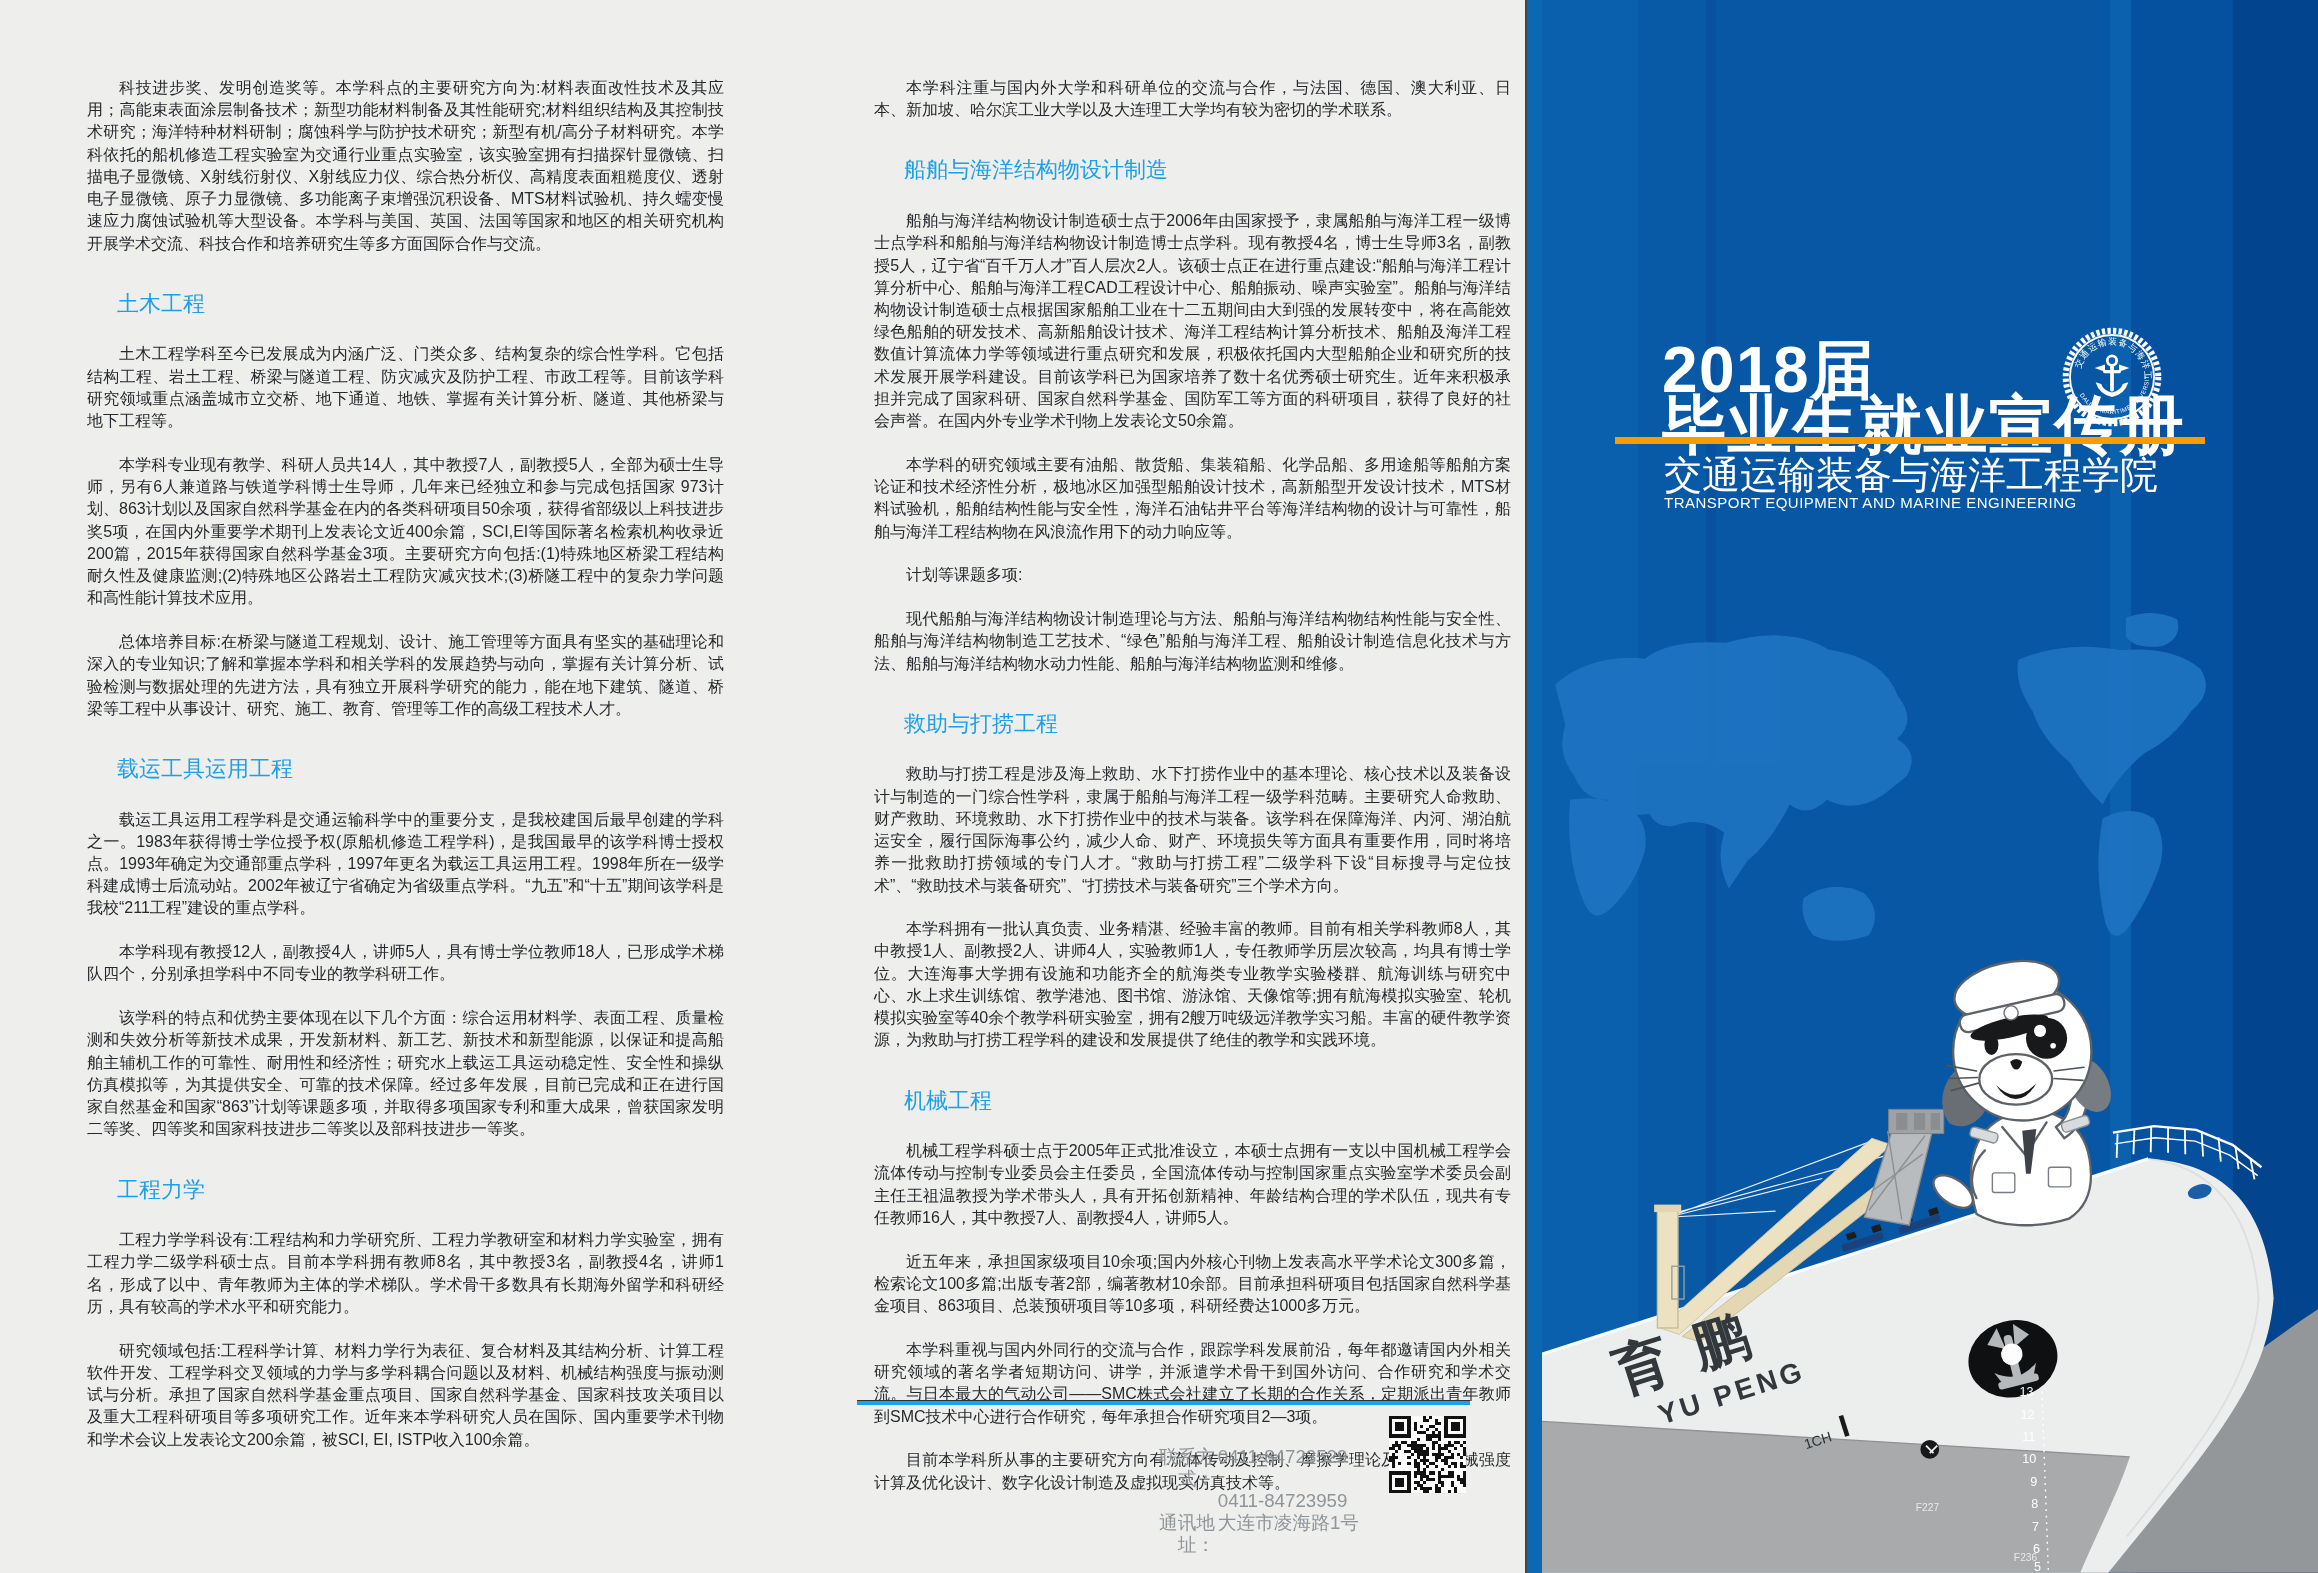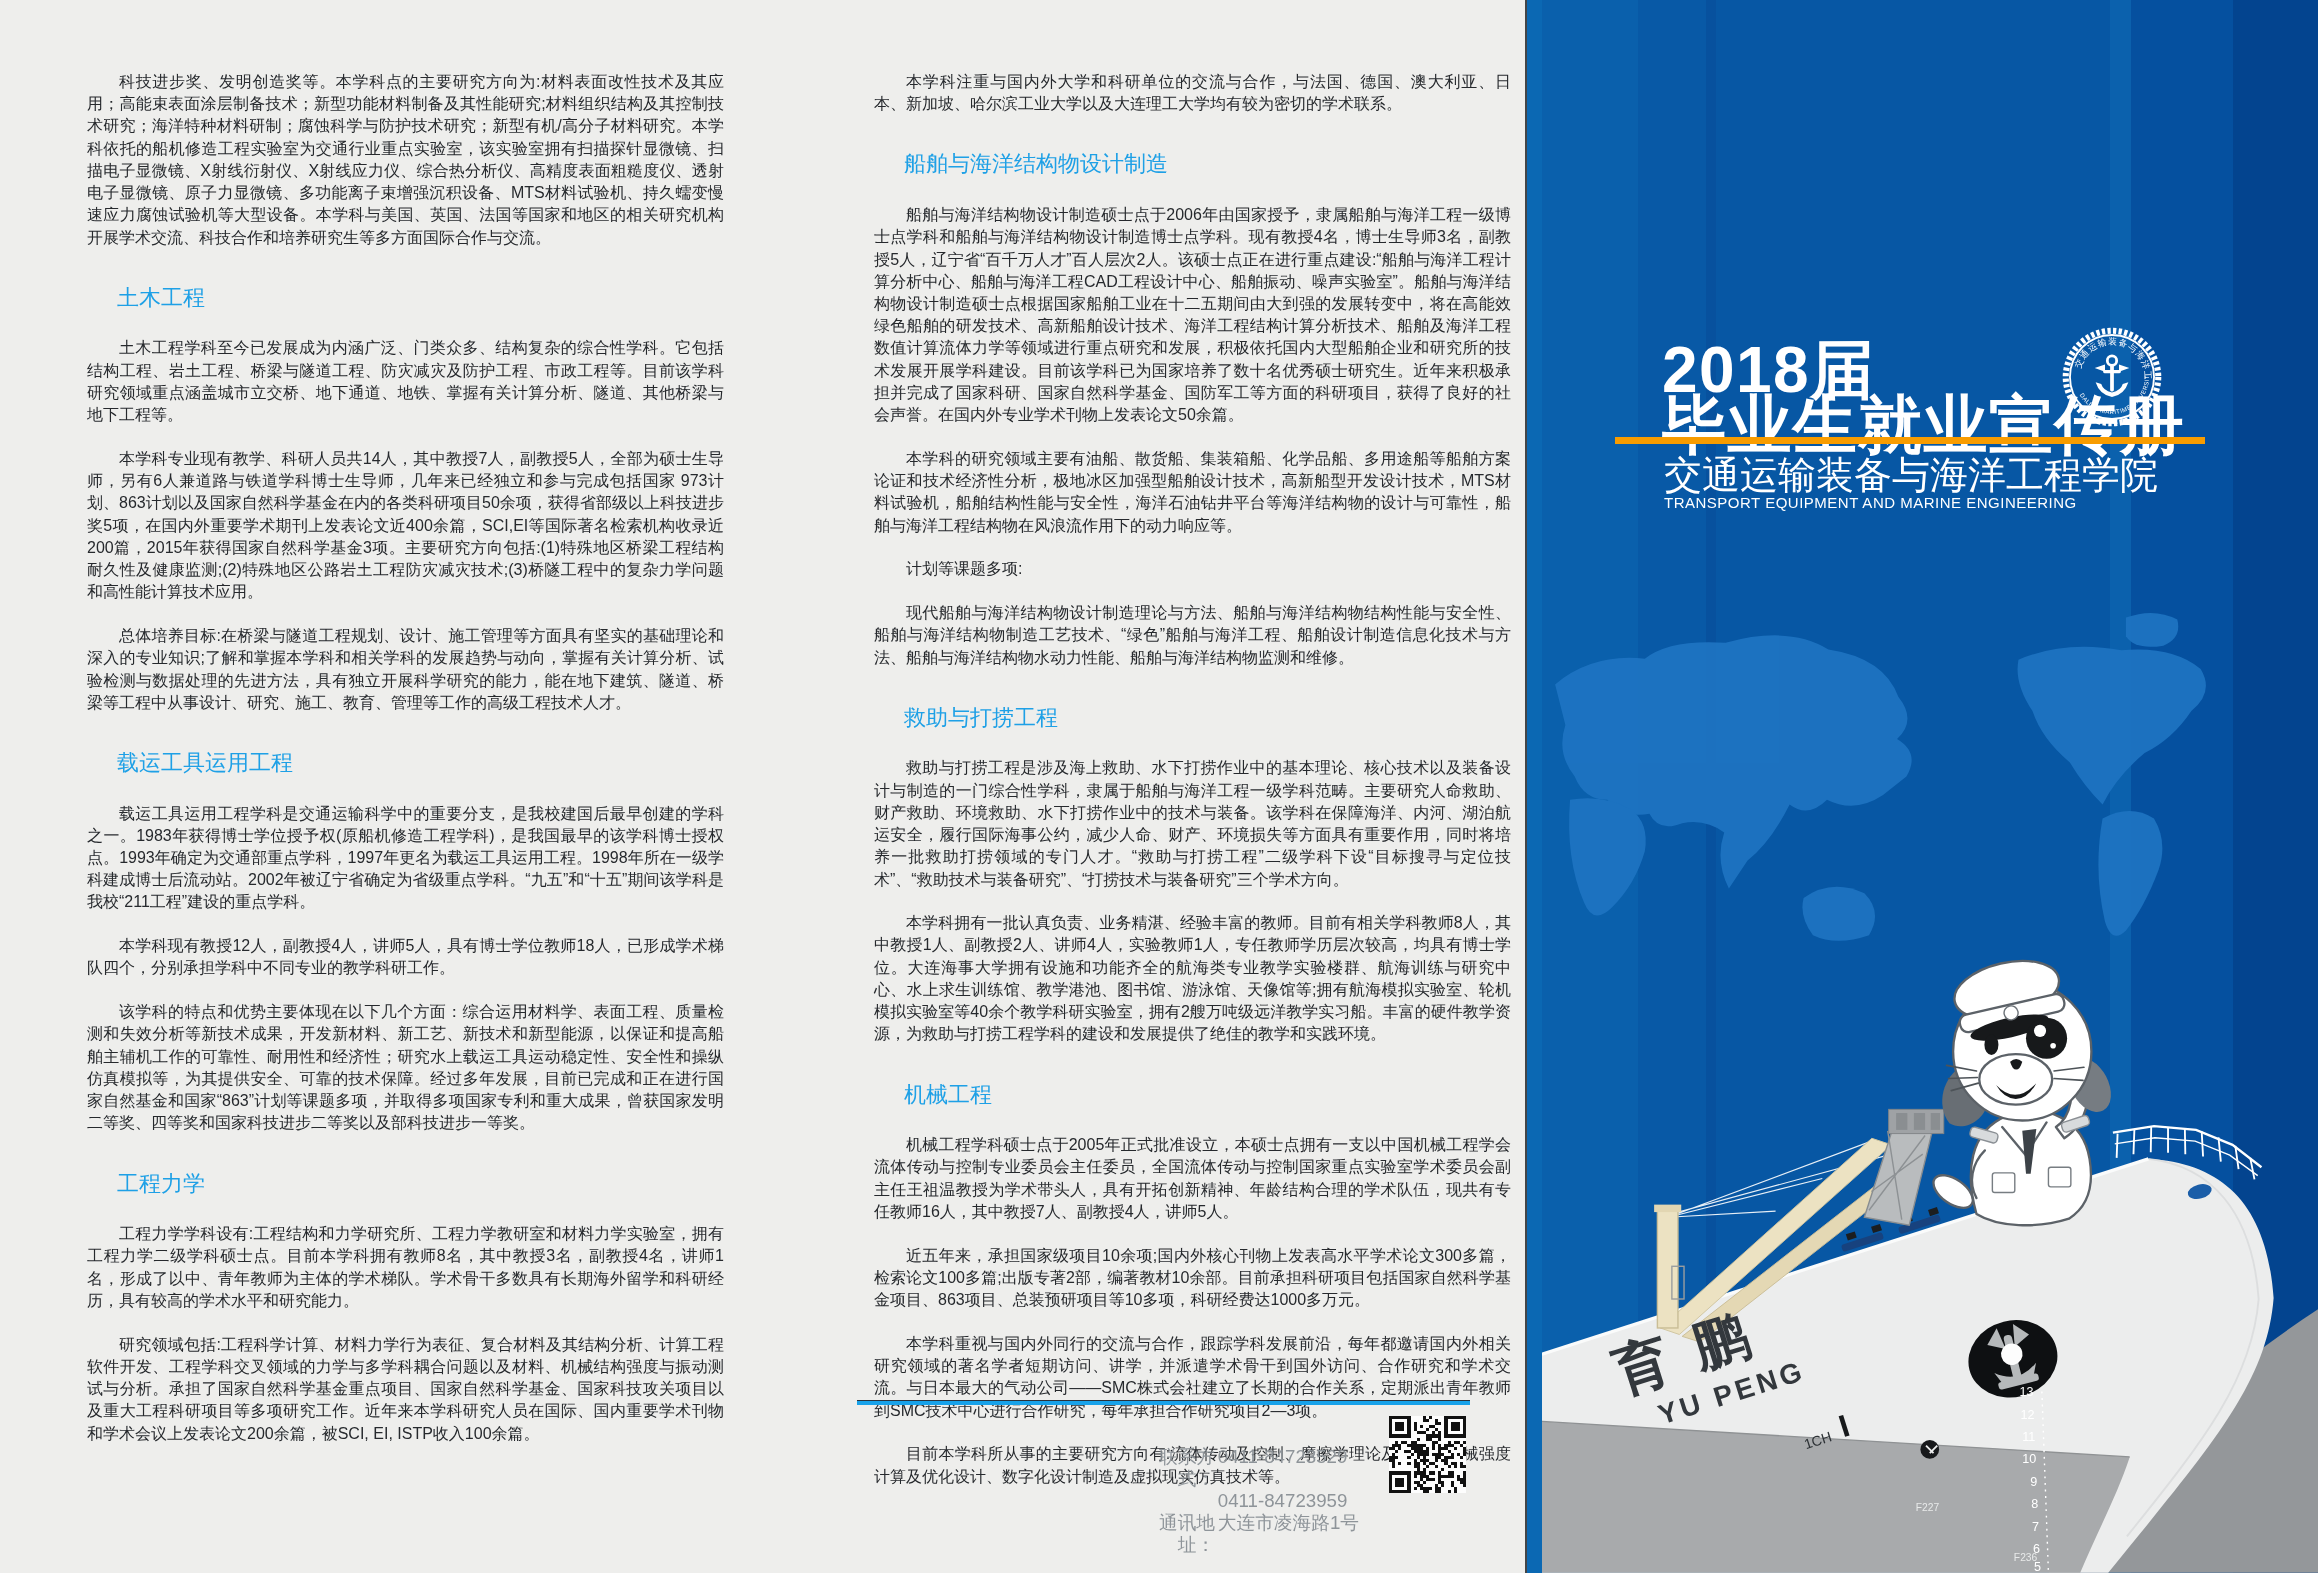--- a/index.html
+++ b/index.html
@@ -1,20 +1,20 @@
 <!DOCTYPE html>
 <html style="font-size:7.5px"><head>
 <meta charset="utf-8">
 <style>
   html,body{margin:0;padding:0;}
   body{font-family:"Liberation Sans","DejaVu Sans",sans-serif;}
   #page{position:relative;width:2319px;height:1573px;background:#eeeeec;overflow:hidden;}
 
   
-  .col{position:absolute;top:71px;width:637px;color:#26292d;font-size:16px;line-height:1.39;text-align:justify;}
+  .col{position:absolute;top:77px;width:637px;color:#26292d;font-size:16px;line-height:1.39;text-align:justify;}
   #col-left{left:87px;}
   #col-mid{left:858px;margin-left:16px;}
   .para{margin:0 0 21.5px 0;text-indent:2em;}
   .sec-heading{margin:34px 0 24px 30px;font-size:22px;font-weight:400;color:#1ea0e6;text-indent:0;}
   .col > .sec-heading:first-child, .col > .para:first-child{margin-top:0;}
 
   
   #divider{position:absolute;left:857px;top:1400px;width:613px;height:4.2px;background:#18a2ea;border-top:1.9px solid #2a323a;}
   #contact{position:absolute;left:1122px;top:1429px;display:grid;grid-template-columns:93px auto;column-gap:2.8px;
            font-size:18.7px;line-height:1.18;color:#8e9499;margin-top:17px;}

